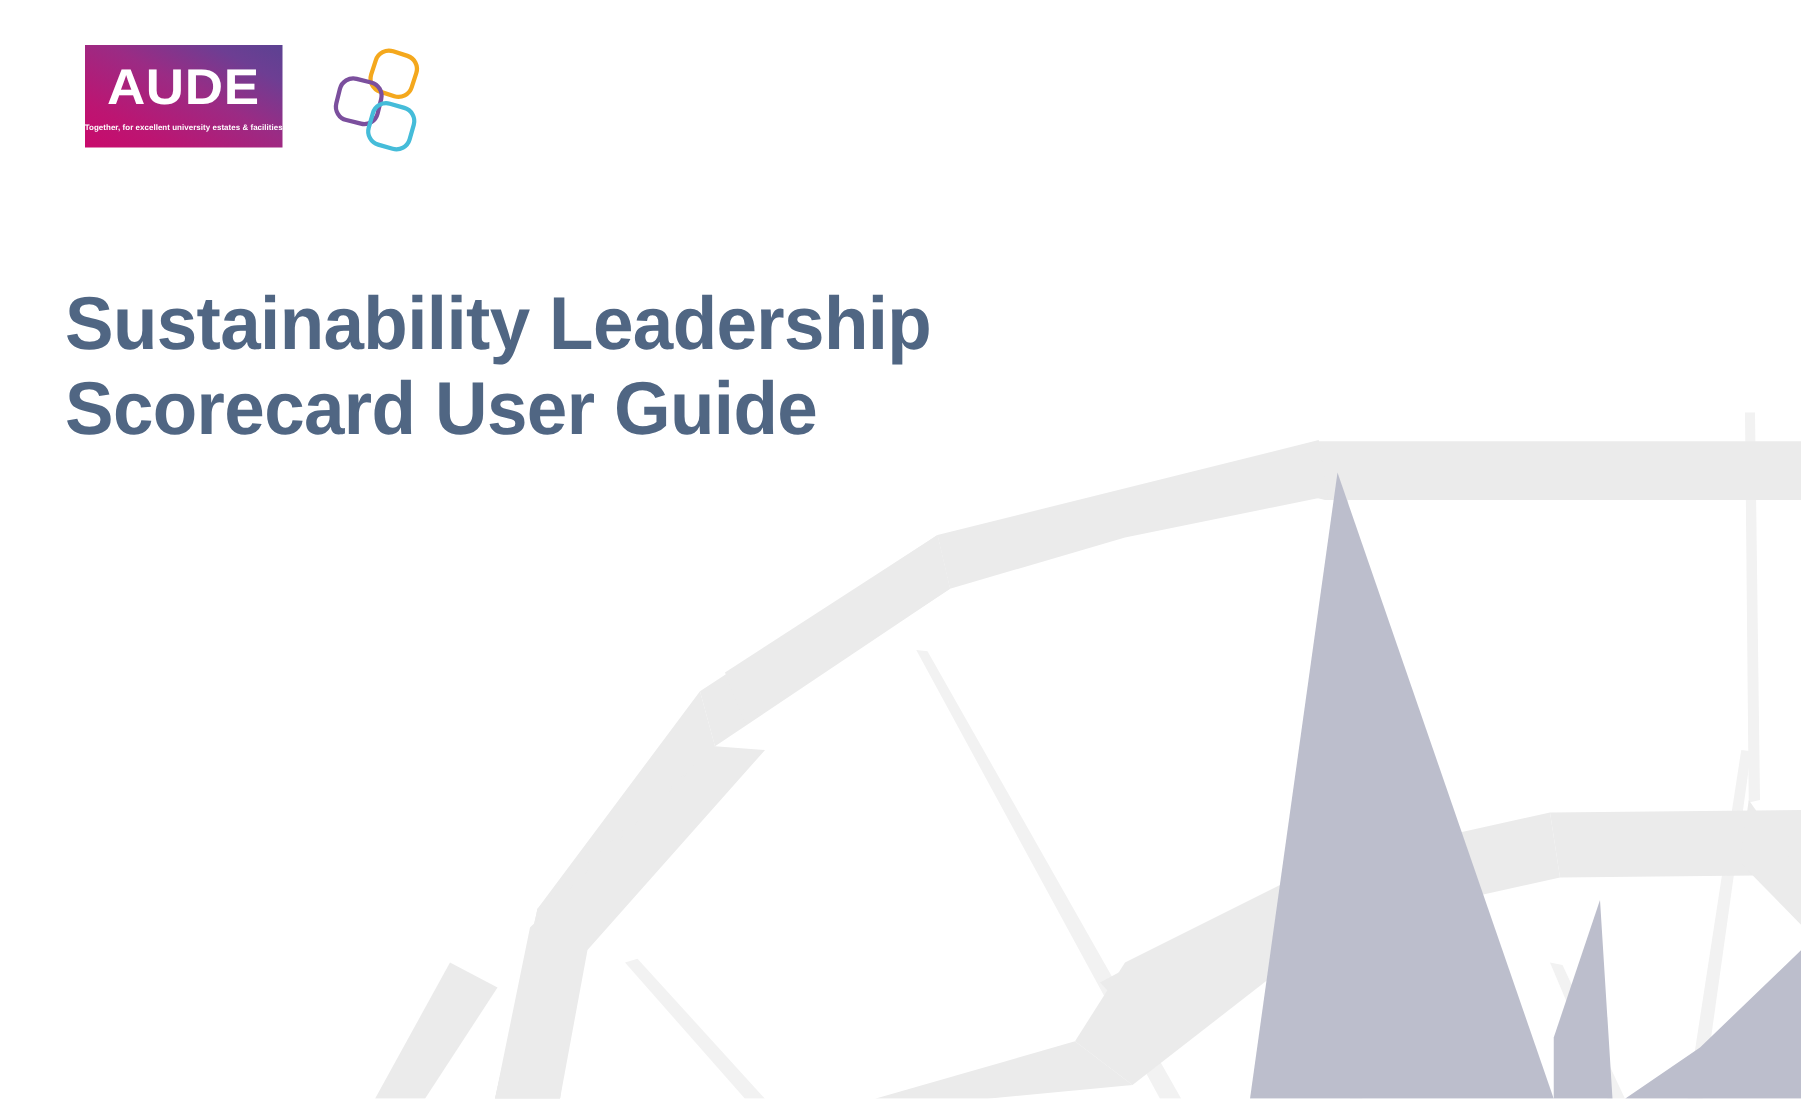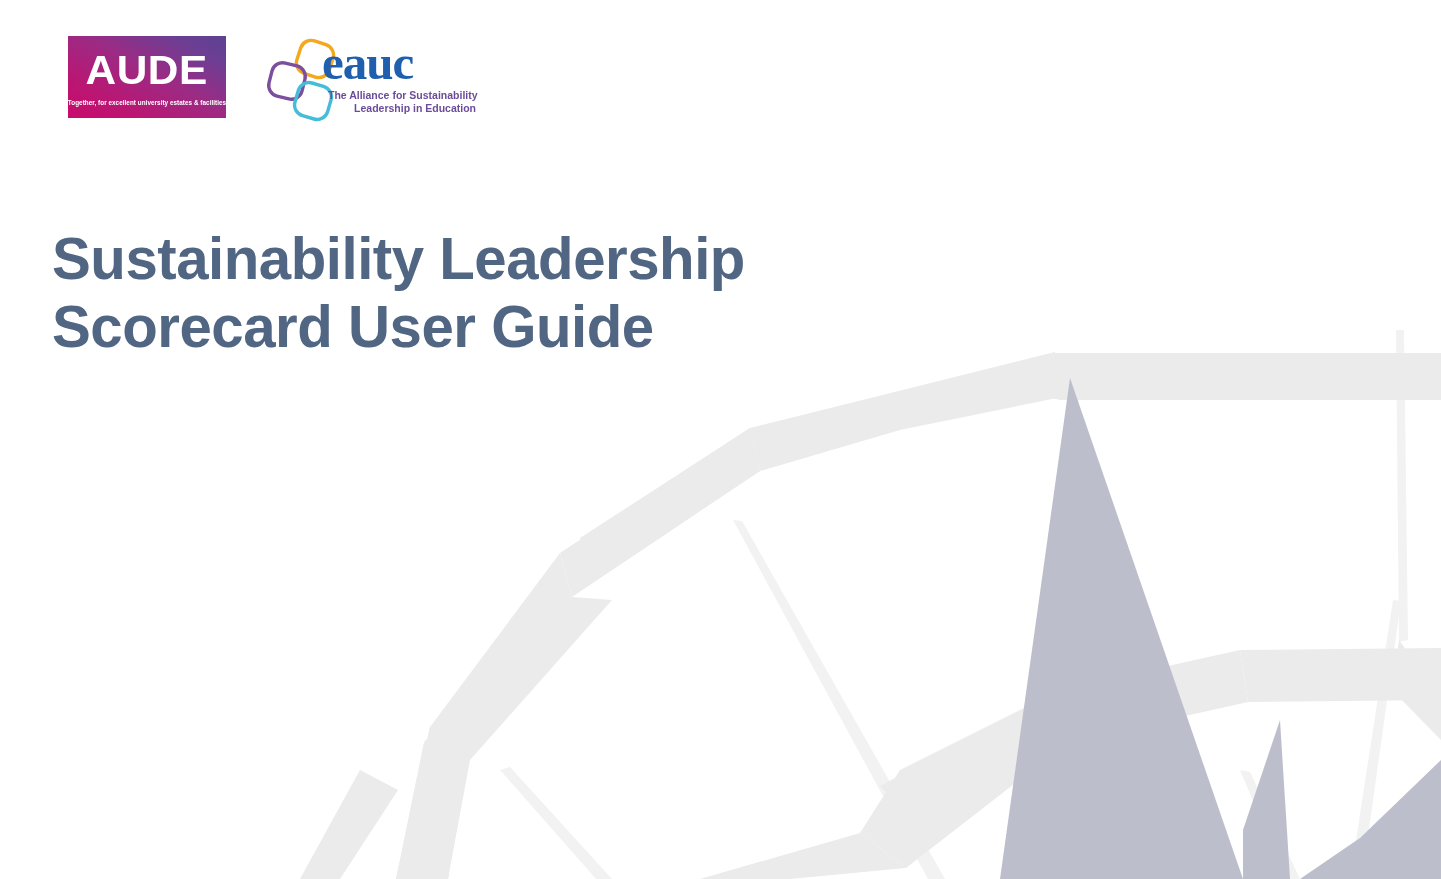--- a/index.html
+++ b/index.html
@@ -189,27 +189,20 @@
 
         <g>
           <rect x="4" y="26" width="34" height="34" rx="11" ry="11" fill="none" stroke="#7b4f9d" stroke-width="3.4" transform="rotate(14 21 43)"></rect>
         </g>
 
         <g>
           <rect x="30" y="46" width="34" height="34" rx="11" ry="11" fill="none" stroke="#45bcd9" stroke-width="3.4" transform="rotate(16 47 63)"></rect>
         </g>
       </svg>
 
-      <div class="eauc-text">
-        <div class="eauc-word">eauc</div>
-        <div class="eauc-sub">
-          <span>The Alliance for Sustainability</span>
-          <span class="line2">Leadership in Education</span>
-        </div>
-      </div>
 
     </div>
   </div>
 
   <div class="title-block">
     <div class="title-line">Sustainability Leadership</div>
     <div class="title-line">Scorecard User Guide</div>
   </div>
 
 </div>

